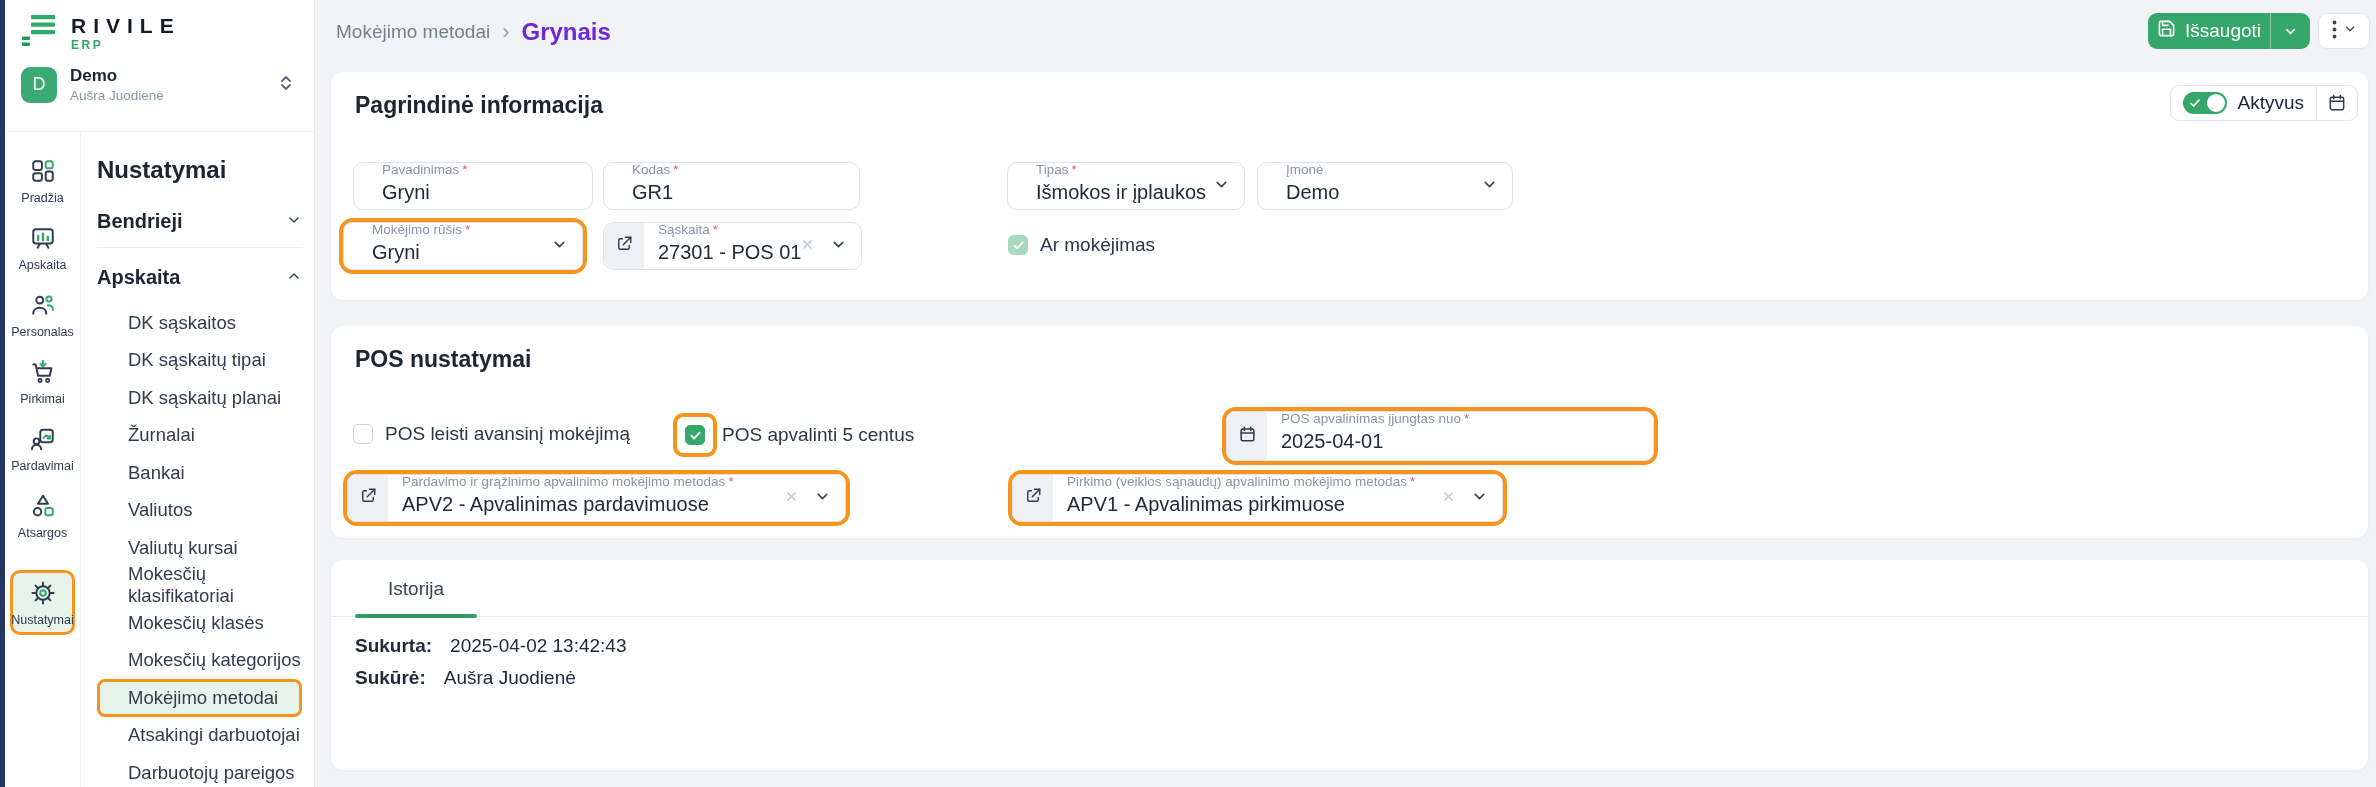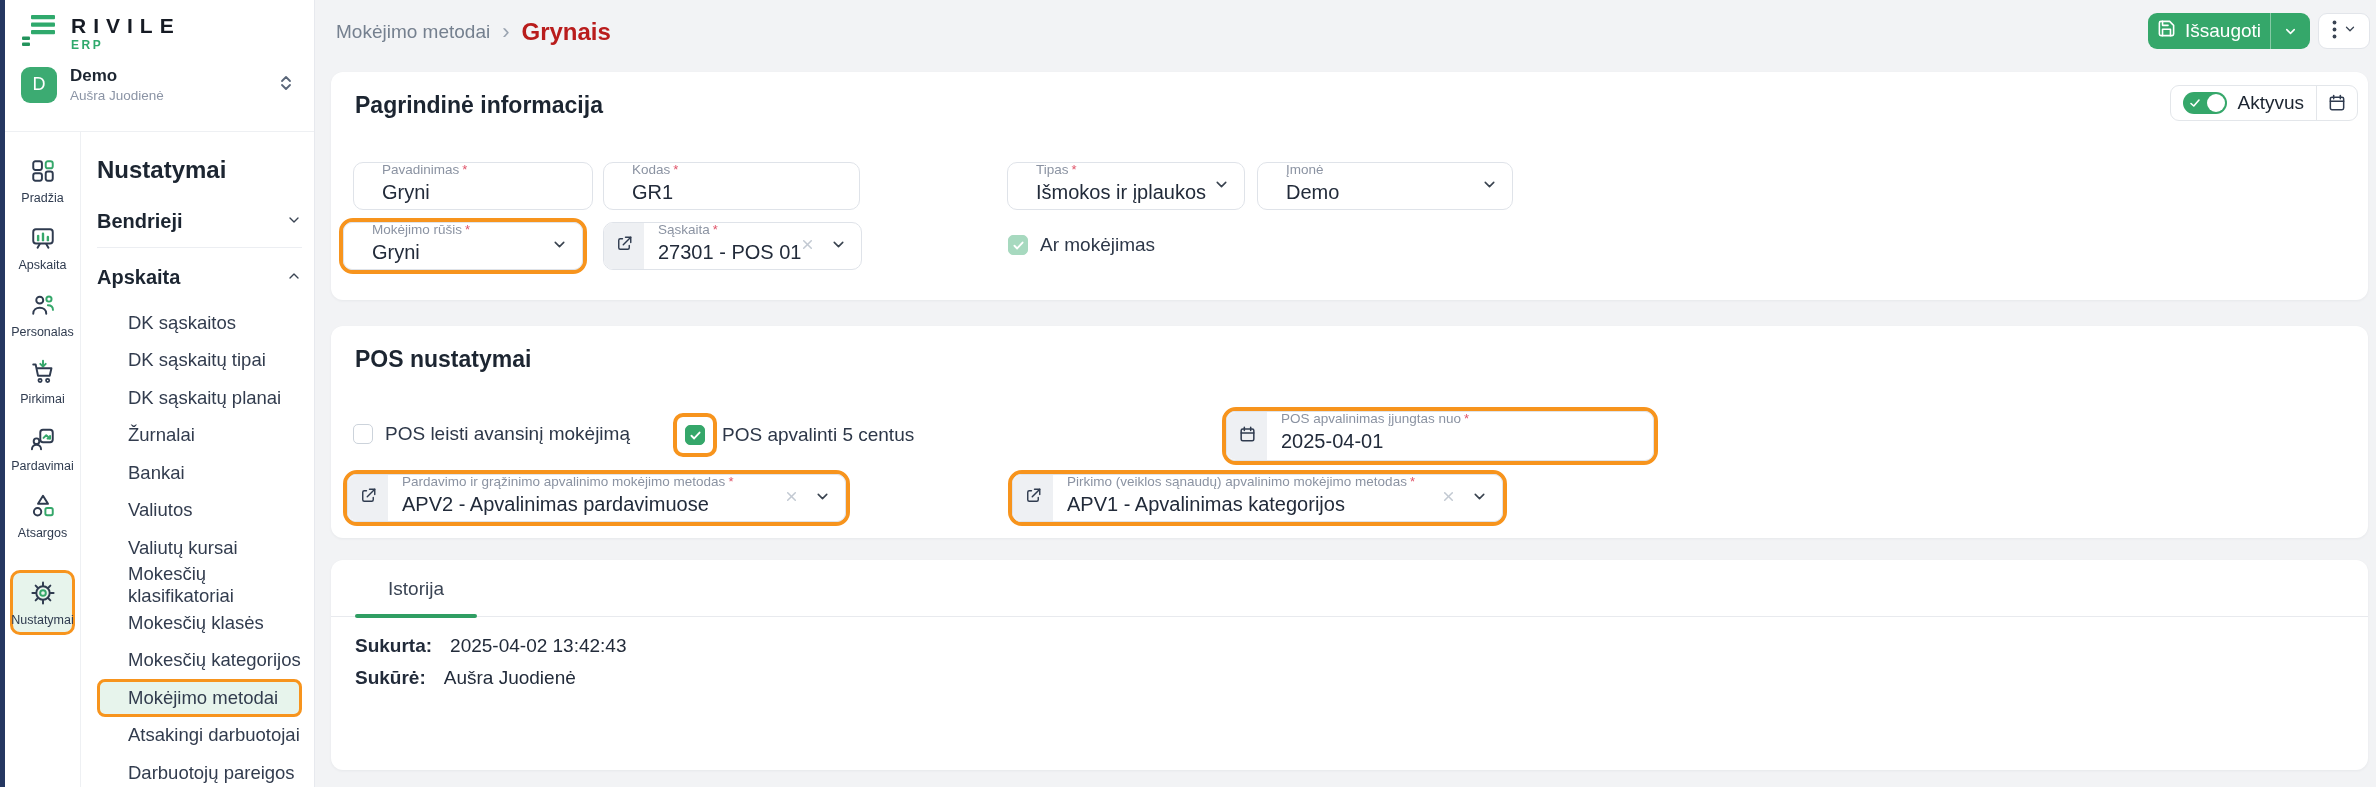--- a/index.html
+++ b/index.html
@@ -39,21 +39,21 @@
   .menu-group.g2 { margin-top:18px; }
   .menu-list { list-style:none; margin-top:15px; }
   .menu-list li { height:37.5px; display:flex; align-items:center; padding-left:31px; font-size:18.5px; color:#323c4e; cursor:pointer; border-radius:8px; }
   .menu-list li.active { background:#e7f4ec; border:3px solid #f7941d; padding-left:28px; }
 
   
   .topbar { position:absolute; left:316px; right:0; top:0; height:63px; }
   .breadcrumb { position:absolute; left:20px; top:0; height:63px; display:flex; align-items:center; gap:12px; }
   .bc-parent { font-size:19px; color:#75808f; cursor:pointer; }
   .bc-sep { font-size:22px; color:#9aa3b0; }
-  .bc-current { font-size:24px; font-weight:bold; color:#b91c1c; }
+  .bc-current { font-size:24px; font-weight:bold; color:#6d28d9; }
   .btn-save { position:absolute; right:66px; top:13px; height:36px; width:162px; background:#35a76a; border-radius:9px;
               display:flex; align-items:stretch; color:#fff; cursor:pointer; }
   .btn-save .save-main { flex:1; display:flex; align-items:center; justify-content:center; gap:9px; font-size:19px; }
   .btn-save .save-caret { width:40px; display:flex; align-items:center; justify-content:center; border-left:1px solid rgba(255,255,255,.4); }
   .btn-more { position:absolute; right:6px; top:13px; height:36px; width:52px; background:#fff; border:1px solid #e2e5ea;
               border-radius:9px; display:flex; align-items:center; justify-content:center; gap:6px; cursor:pointer; }
 
   
   .card { position:absolute; left:331px; right:8px; background:#fff; border-radius:12px; box-shadow:0 1px 3px rgba(20,30,50,.05); }
   .card1 { top:72px; height:228px; }
@@ -501,21 +501,21 @@
           <span>
             <svg width="18" height="18" viewBox="0 0 24 24" fill="none" stroke="#2f3b4f" stroke-width="1.9" stroke-linecap="round" stroke-linejoin="round">
               <path d="M10 5H7a2 2 0 0 0-2 2v10a2 2 0 0 0 2 2h10a2 2 0 0 0 2-2v-3"></path>
                 <polyline points="14,3 21,3 21,10"></polyline>
                 <line x1="21" y1="3" x2="11" y2="13"></line>
               </svg>
           </span>
         </div>
         <div class="f-body">
           <div class="f-label"><span>Pirkimo (veiklos sąnaudų) apvalinimo mokėjimo metodas</span><span class="req">*</span></div>
-          <div class="f-value">APV1 - Apvalinimas kategorijos</div>
+          <div class="f-value">APV1 - Apvalinimas pirkimuose</div>
         </div>
         <div class="f-suffix">
           <span>
             <svg width="13" height="13" viewBox="0 0 24 24" fill="none" stroke="#c2c9d2" stroke-width="2.8" stroke-linecap="round">
                 <line x1="5" y1="5" x2="19" y2="19"></line>
                 <line x1="19" y1="5" x2="5" y2="19"></line>
               </svg></span>
           <span>
             <svg width="17" height="17" viewBox="0 0 24 24" fill="none" stroke="#39434f" stroke-width="2.2" stroke-linecap="round" stroke-linejoin="round">
                 <polyline points="6,9 12,15 18,9"></polyline>

